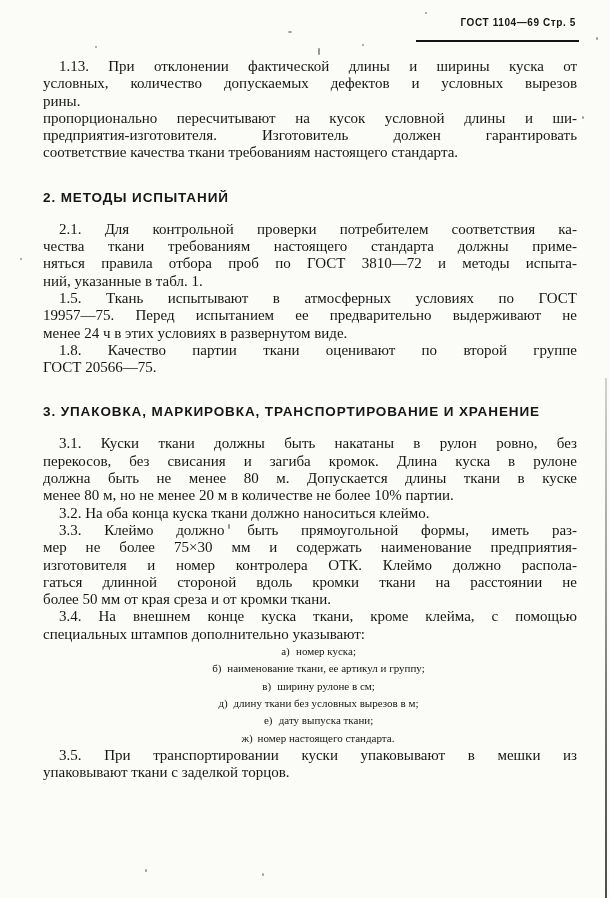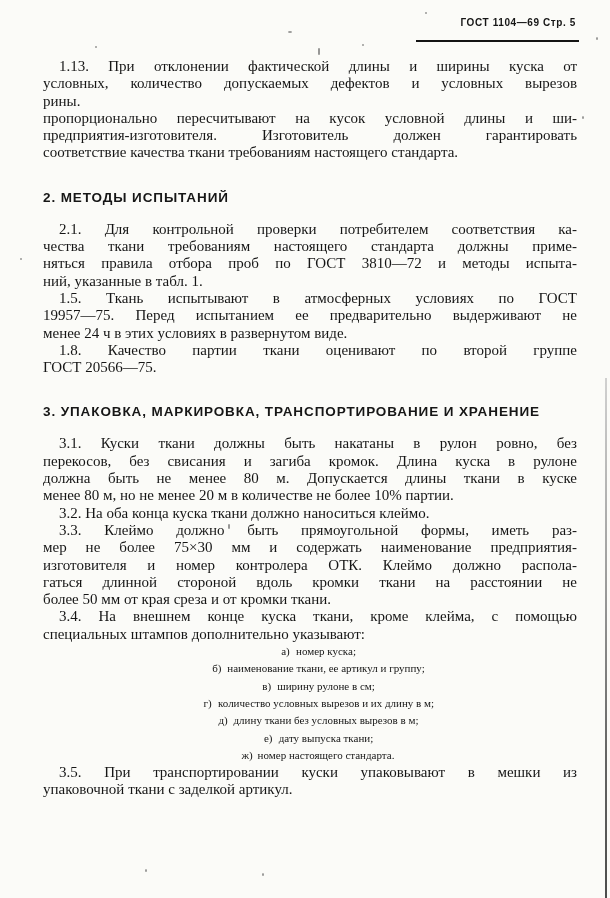--- a/index.html
+++ b/index.html
@@ -130,28 +130,27 @@
         <div class="line last">более 50 мм от края среза и от кромки ткани.</div>
       </div>
       <div class="para">
         <div class="line indent">3.4. На внешнем конце куска ткани, кроме клейма, с помощью</div>
         <div class="line last">специальных штампов дополнительно указывают:</div>
       </div>
       <div class="list">
         <div class="list-line"><span class="marker">а)</span><span>номер куска;</span></div>
         <div class="list-line"><span class="marker">б)</span><span>наименование ткани, ее артикул и группу;</span></div>
         <div class="list-line"><span class="marker">в)</span><span>ширину рулоне в см;</span></div>
-        <div class="list-line"><span class="marker">г)</span><span>количество условных вырезов и их длину в м;</span></div>
         <div class="list-line"><span class="marker">д)</span><span>длину ткани без условных вырезов в м;</span></div>
         <div class="list-line"><span class="marker">е)</span><span>дату выпуска ткани;</span></div>
         <div class="list-line"><span class="marker">ж)</span><span>номер настоящего стандарта.</span></div>
       </div>
       <div class="para">
         <div class="line indent">3.5. При транспортировании куски упаковывают в мешки из</div>
-        <div class="line last">упаковочной ткани с заделкой артикул.</div>
+        <div class="line last">упаковывают ткани с заделкой торцов.</div>
       </div>
     </div>
 
   <div class="edge-line"></div>
   <div class="speckle" style="left:318px; top:48px; width:2px; height:7px; border-radius:1px;"></div>
   <div class="speckle" style="left:288px; top:31px; width:4px; height:2px;"></div>
   <div class="speckle" style="left:362px; top:44px; width:2px; height:2px;"></div>
   <div class="speckle" style="left:95px; top:46px; width:2px; height:2px;"></div>
   <div class="speckle" style="left:425px; top:12px; width:2px; height:2px;"></div>
   <div class="speckle" style="left:596px; top:37px; width:2px; height:3px;"></div>

